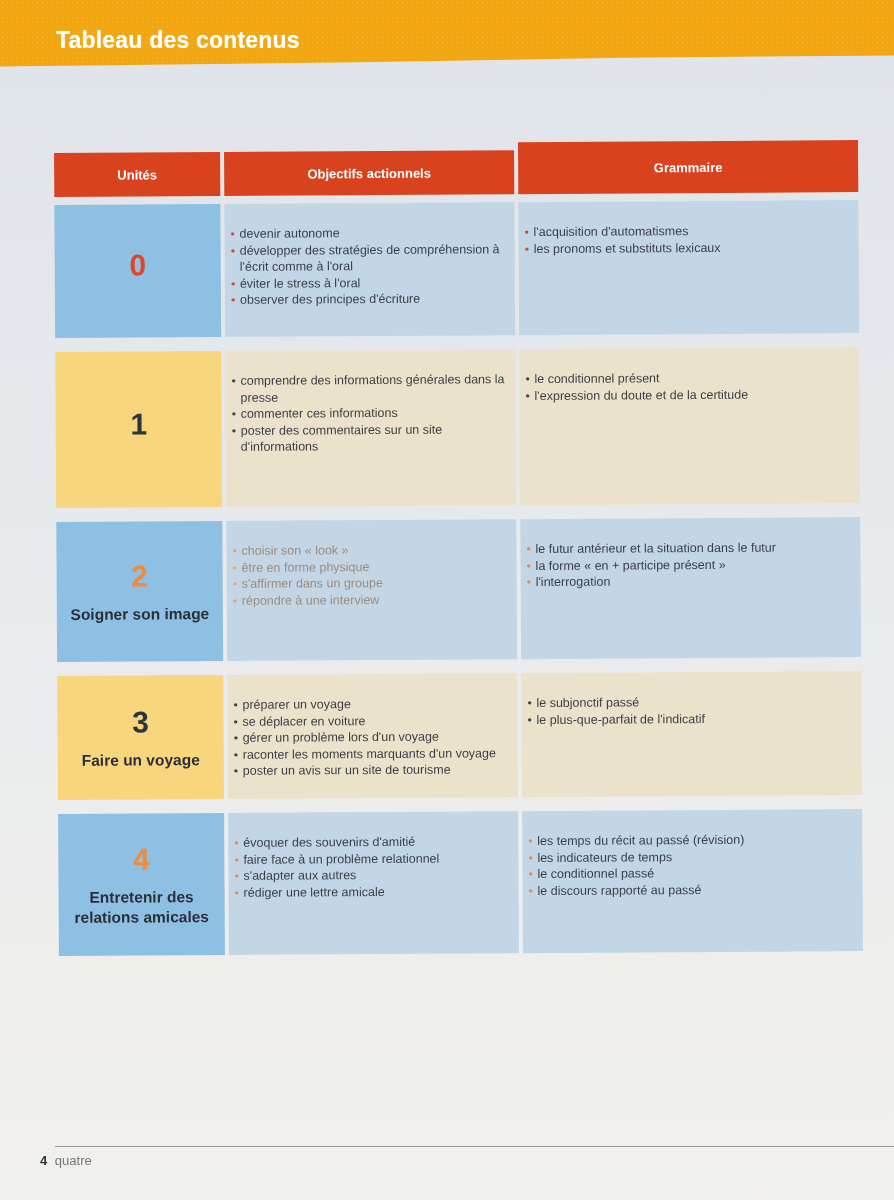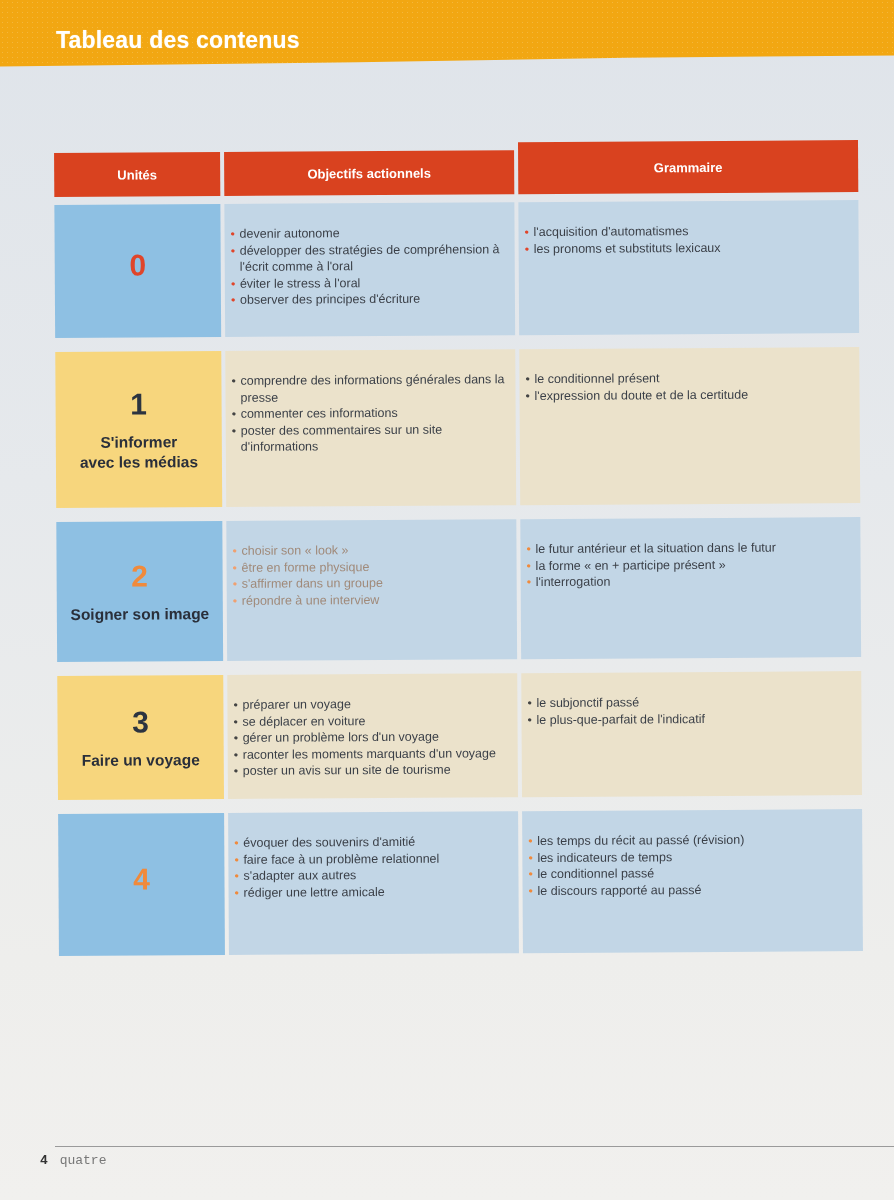--- a/index.html
+++ b/index.html
@@ -69,21 +69,21 @@
     .num-red { color: #e0452a; }
     .num-dark { color: #2c3440; }
     .num-orange { color: #f08a3c; }
     .faded { color: #a08a7a; }
     .faded li::before { color: #f0a070; }
     .footer-line {
       position: absolute; left: 55px; top: 1146px; width: 839px; height: 1px;
       background: #9a9a9a;
     }
     .page-num {
-      position: absolute; left: 40px; top: 1153px; font-size: 13px; color: #333; font-family: Liberation Mono, monospace;
+      position: absolute; left: 40px; top: 1153px; font-size: 13px; color: #333;
     }
     .page-num b { font-weight: bold; margin-right: 4px; }
     .page-num span.word { color: #777; }
   </style>
 </head>
 <body>
 
 <div class="page">
 
   <div class="banner"></div>
@@ -112,24 +112,20 @@
         <ul>
           <li>l'acquisition d'automatismes</li>
           <li>les pronoms et substituts lexicaux</li>
         </ul>
       </div>
     </div>
 
     <div class="row row-1 yellow">
       <div class="unit-cell">
         <div class="unit-num num-dark">1</div>
-        <div class="unit-title">
-          <div>S'informer</div>
-          <div>avec les médias</div>
-        </div>
       </div>
       <div class="content-cell obj" style="--bullet:#444">
         <ul>
           <li>comprendre des informations générales dans la presse</li>
           <li>commenter ces informations</li>
           <li>poster des commentaires sur un site d'informations</li>
         </ul>
       </div>
       <div class="content-cell gram" style="--bullet:#444">
         <ul>
@@ -183,20 +179,24 @@
         <ul>
           <li>le subjonctif passé</li>
           <li>le plus-que-parfait de l'indicatif</li>
         </ul>
       </div>
     </div>
 
     <div class="row row-4 blue">
       <div class="unit-cell">
         <div class="unit-num num-orange">4</div>
+        <div class="unit-title">
+          <div>Entretenir des</div>
+          <div>relations amicales</div>
+        </div>
       </div>
       <div class="content-cell obj" style="--bullet:#f08a3c">
         <ul>
           <li>évoquer des souvenirs d'amitié</li>
           <li>faire face à un problème relationnel</li>
           <li>s'adapter aux autres</li>
           <li>rédiger une lettre amicale</li>
         </ul>
       </div>
       <div class="content-cell gram" style="--bullet:#f08a3c">

